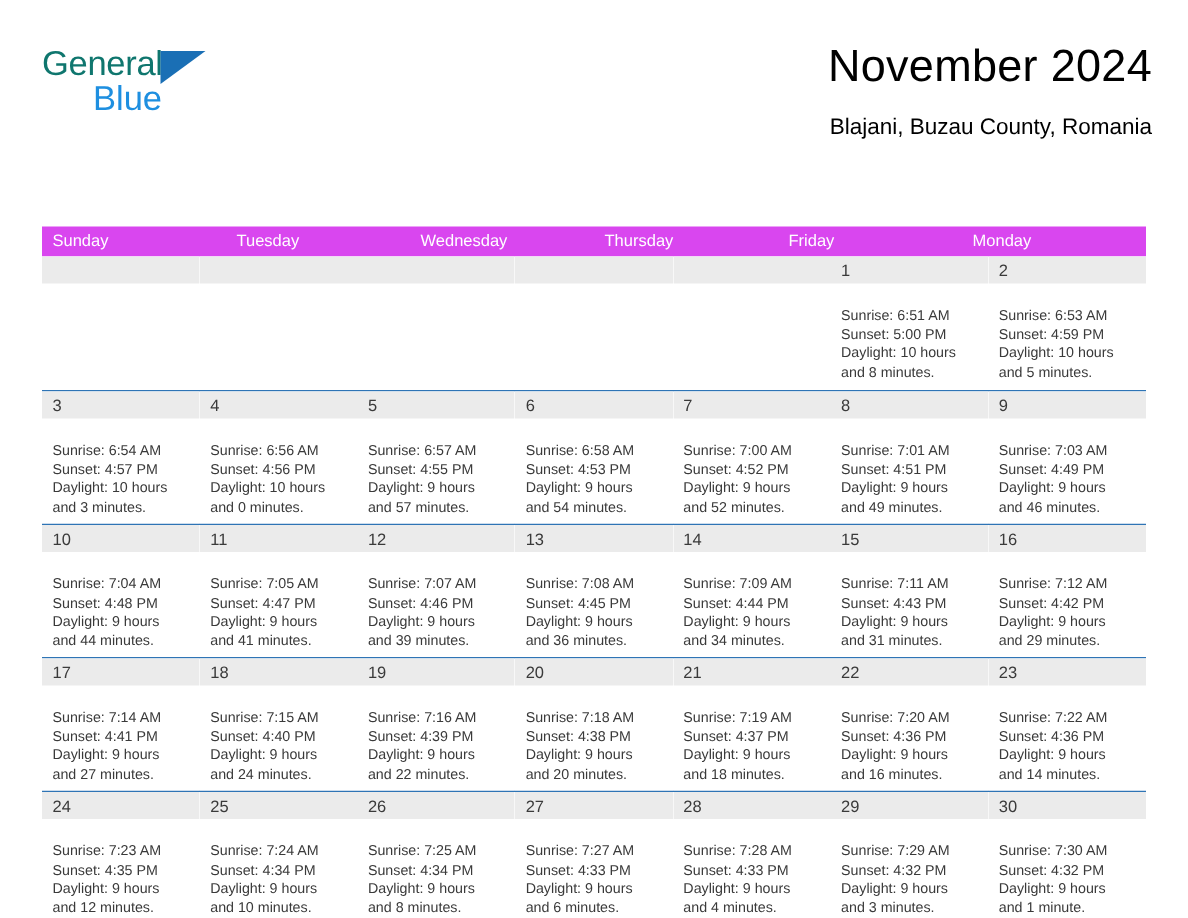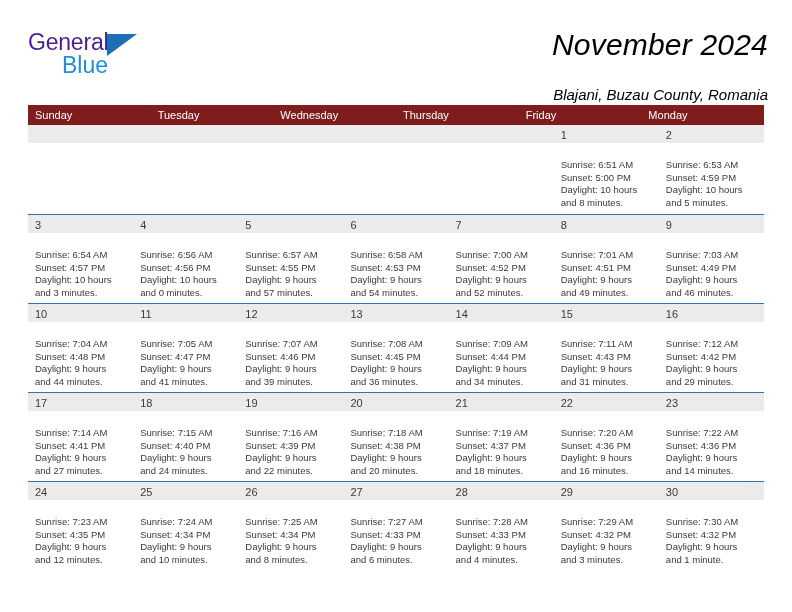--- a/index.html
+++ b/index.html
@@ -34,21 +34,21 @@
 
   .brand {
     display: block;
     line-height: 1;
     padding-top: 4px;
   }
   .brand-row1 {
     position: relative;
     display: inline-block;
     font-size: 23px;
-    color: #4c1d95;
+    color: #0f766e;
     letter-spacing: -0.2px;
     line-height: 25px;
   }
   .brand-mark {
     display: inline-block;
     width: 0;
     height: 0;
     border-left: 30px solid #1a6fb5;
     border-bottom: 22px solid transparent;
     vertical-align: -6px;
@@ -59,49 +59,49 @@
     font-size: 23px;
     color: #1e8fe0;
     line-height: 24px;
     margin-top: -3px;
     margin-left: 34px;
   }
 
   .titles {
     text-align: right;
     padding-top: 2px;
-    font-style: italic;
   }
   .cal-title {
     font-size: 30px;
     font-weight: normal;
     color: #000;
     line-height: 34px;
     letter-spacing: 0.2px;
   }
   .cal-sub {
     font-size: 15px;
     color: #000;
     line-height: 20px;
-    margin-top: 23px;
+    margin-top: 13px;
   }
 
   
   .calendar {
     position: absolute;
     left: 28px;
     top: 105px;
     width: 736px;
     box-sizing: border-box;
   }
 
   .week-head {
     display: flex;
-    background: #7f1d1d;
+    background: #d946ef;
     height: 20px;
+    margin-top: 46px;
   }
   .week-head .dow {
     flex: 1 1 0;
     color: #ffffff;
     font-size: 11px;
     line-height: 20px;
     padding-left: 7px;
     box-sizing: border-box;
     white-space: nowrap;
   }

